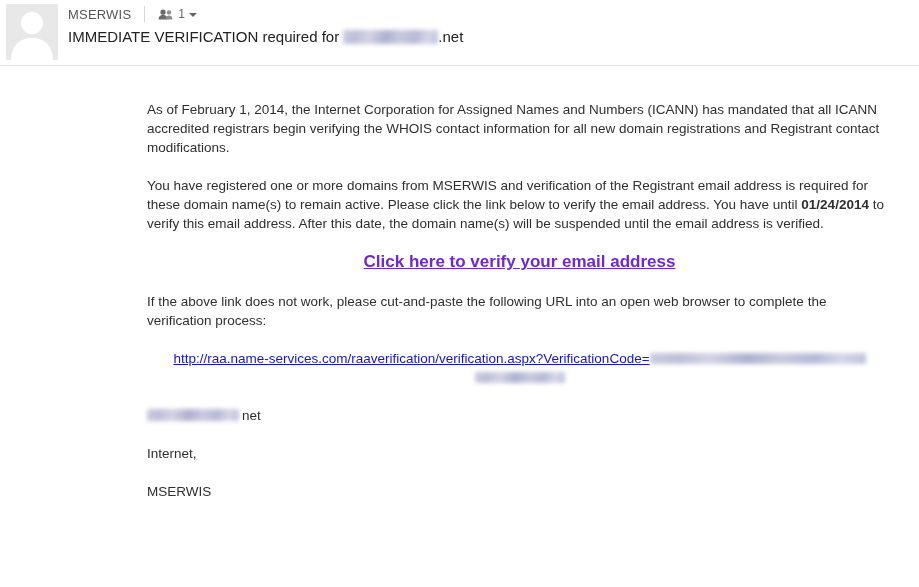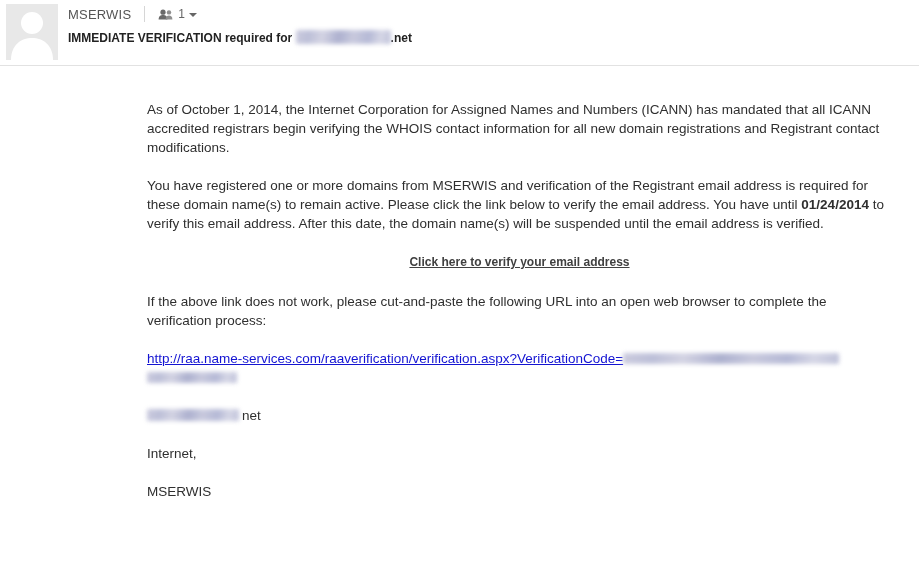--- a/index.html
+++ b/index.html
@@ -72,22 +72,22 @@
     border-top: 4px solid #666666;
     display: inline-block;
     position: relative;
     top: 1px;
   }
 
   .subject {
     position: absolute;
     left: 68px;
     top: 28px;
-    font-size: 12px;
-    font-weight: bold;
+    font-size: 15px;
+    font-weight: normal;
     color: #222222;
     display: flex;
     align-items: baseline;
     white-space: nowrap;
   }
   .subject .redact {
     display: inline-block;
     vertical-align: middle;
     position: relative;
     top: 2px;
@@ -122,34 +122,35 @@
     margin: 0 0 19px 0;
   }
   .bold { font-weight: bold; margin-top: 24px; }
 
   .verify-link-wrap {
     text-align: center;
     margin: 0 0 20px 0;
     padding-left: 0;
   }
   a.verify-link {
-    color: #404040;
+    color: #6d28d9;
     font-weight: bold;
-    font-size: 12px;
+    font-size: 17px;
     text-decoration: underline;
   }
   a.url-link {
     color: #1414d2;
     text-decoration: underline;
     font-size: 13.5px;
     word-break: break-all;
   }
   .url-line {
     margin: 8px 0 19px 0;
     line-height: 19px;
+    text-align: center;
   }
   .url-redact-1 {
     display: inline-block;
     width: 216px;
     height: 11px;
     vertical-align: middle;
     position: relative;
     top: -1px;
   }
   .url-redact-2 {
@@ -211,21 +212,21 @@
     <span>IMMEDIATE VERIFICATION required for</span>
     <span>&nbsp;</span>
     <span class="redact subject-redact"></span>
     <span>.net</span>
   </div>
 </div>
 
 <div class="mail-body">
   <div class="content">
 
-    <p>As of October 1, 2014, the Internet Corporation for Assigned Names and Numbers (ICANN) has mandated that all ICANN accredited registrars begin verifying the WHOIS contact information for all new domain registrations and Registrant contact modifications.</p>
+    <p>As of February 1, 2014, the Internet Corporation for Assigned Names and Numbers (ICANN) has mandated that all ICANN accredited registrars begin verifying the WHOIS contact information for all new domain registrations and Registrant contact modifications.</p>
 
     <p>
       <span>You have registered one or more domains from MSERWIS and verification of the Registrant email address is required for these domain name(s) to remain active. Please click the link below to verify the email address. You have until </span><span class="bold">01/24/2014</span><span> to verify this email address. After this date, the domain name(s) will be suspended until the email address is verified.</span>
     </p>
 
     <div class="verify-link-wrap">
       <a href="#" class="verify-link">Click here to verify your email address</a>
     </div>
 
     <p>If the above link does not work, please cut-and-paste the following URL into an open web browser to complete the verification process:</p>

